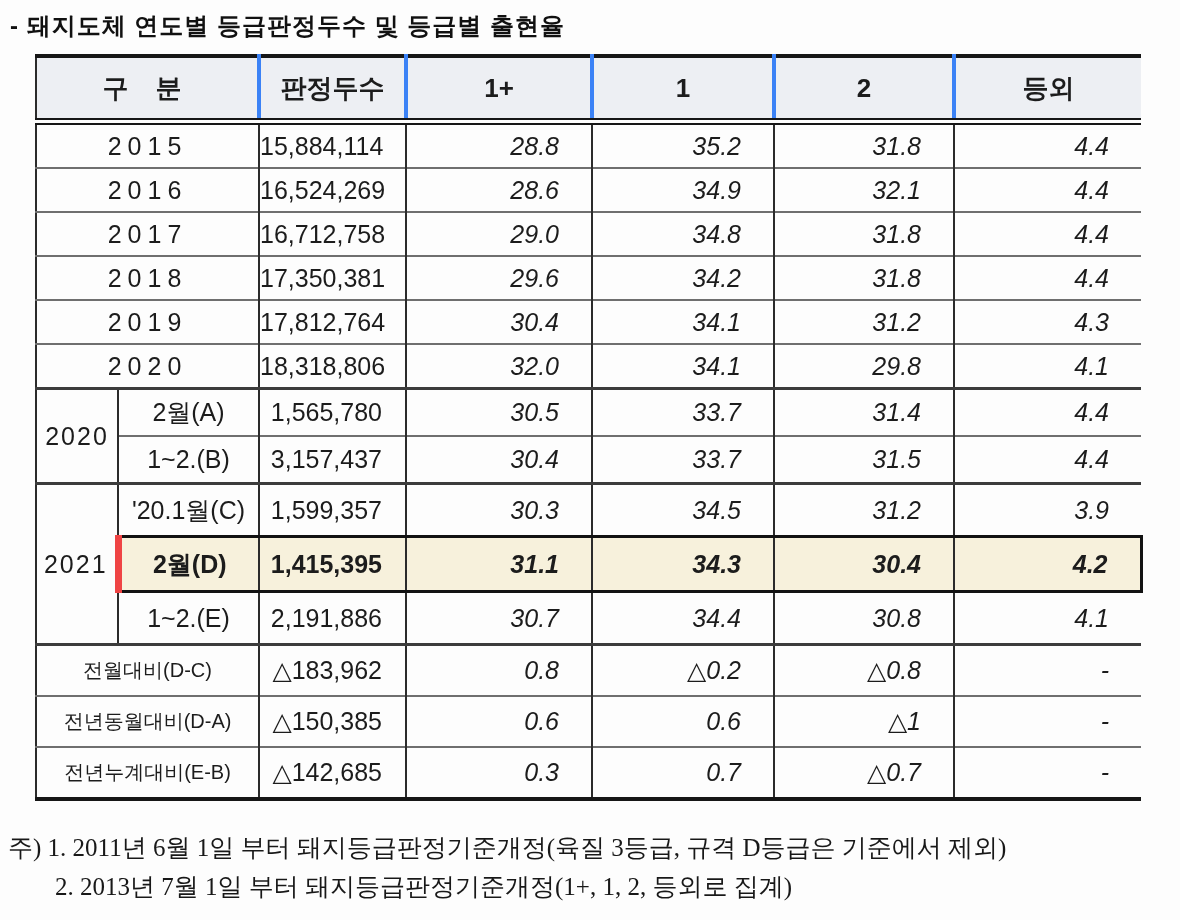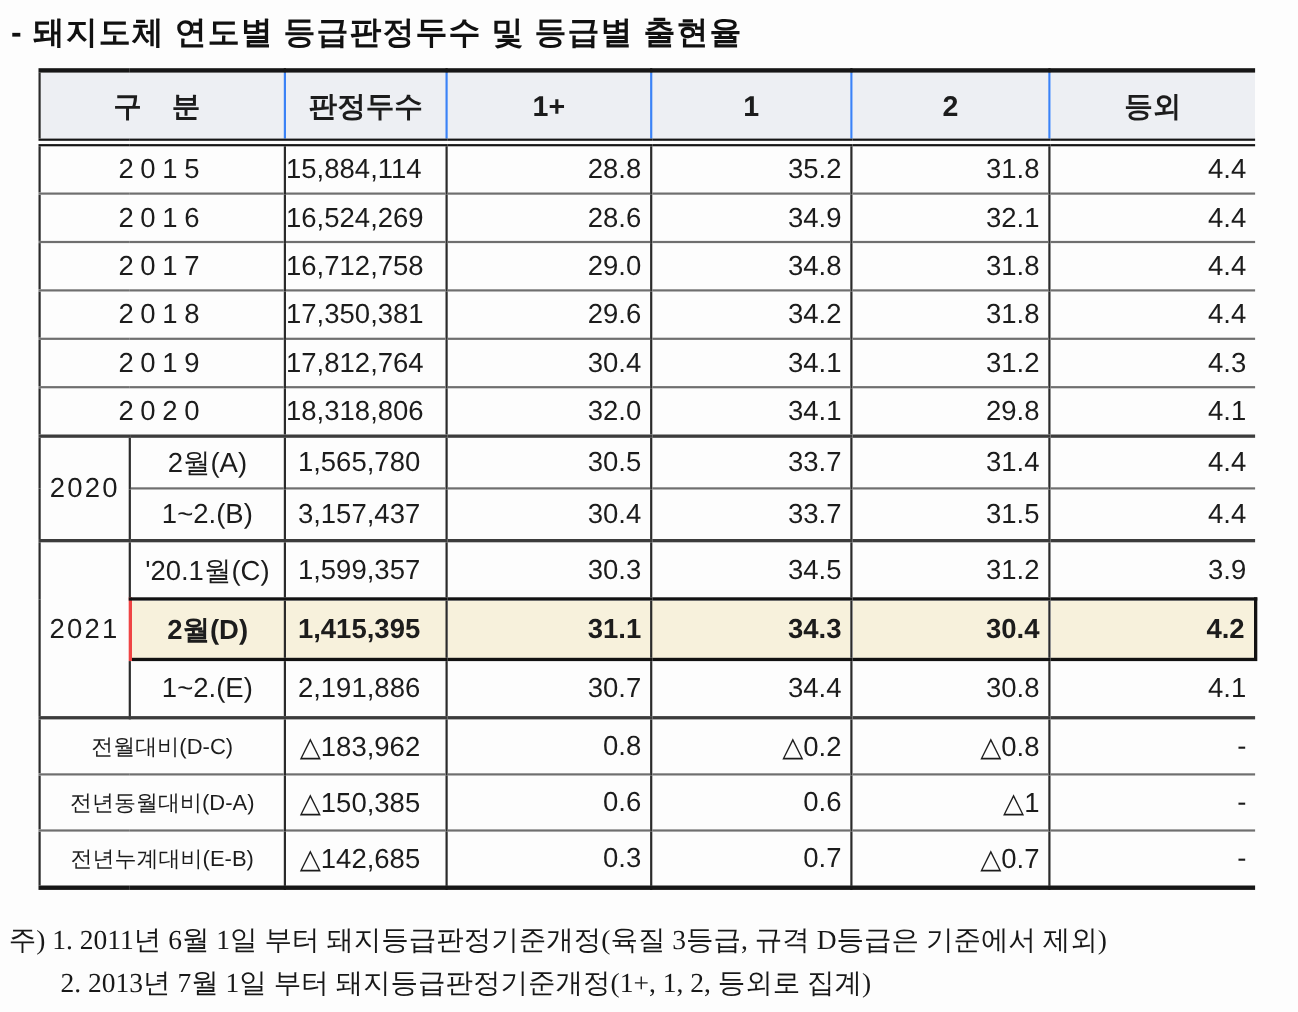--- a/index.html
+++ b/index.html
@@ -5,21 +5,21 @@
   html, body { margin:0; padding:0; }
   body {
     width:1180px; height:920px; overflow:hidden;
     background:#fdfdfd; color:#1c1c1c;
     font-family:"Liberation Sans", "DejaVu Sans", sans-serif;
   }
   .page { position:relative; width:1180px; height:920px; }
 
   .doc-title {
     margin:10px 0 0 10px;
-    font-size:29px; font-weight:bold; letter-spacing:1px;
+    font-size:24px; font-weight:bold; letter-spacing:1px;
     color:#111; white-space:nowrap;
   }
   .unit-label {
     width:1138px; text-align:right;
     margin-top:16px; font-size:21px; color:#222;
   }
 
   table.grade-table {
     margin:12px 0 0 35px;
     width:1105px; table-layout:fixed;
@@ -30,46 +30,46 @@
   }
   col.w-year{width:82px;} col.w-sub{width:141px;} col.w-count{width:147px;}
   col.w-g1p{width:186px;} col.w-g1{width:182px;} col.w-g2{width:180px;} col.w-out{width:187px;}
 
   th, td { padding:0; overflow:hidden; white-space:nowrap; }
 
   thead th {
     height:60px; background:#edeff3;
     font-size:26px; font-weight:bold; text-align:center;
     border-bottom:7px double #161616;
-    border-left:2px solid #3b82f6;
+    border-left:4px solid #3b82f6;
   }
   thead th:first-child { border-left:none; letter-spacing:10px; }
 
   tbody td { border-top:2px solid #6f6f6f; font-size:25px; }
   .v { border-left:2px solid #2b2b2b; }
 
   .r-year td { height:42px; }
   .r-sub  td { height:45px; }
   .r-sub2 td { height:50px; }
   .r-cmp  td { height:49px; }
 
   .c-label { text-align:center; letter-spacing:6px; }
   .r-cmp .c-label { letter-spacing:0; font-size:20px; }
   .c-year { text-align:center; letter-spacing:2px; font-size:25px; }
   .c-sub  { text-align:center; }
-  .c-num  { text-align:right; padding-right:8px; }
+  .c-num  { text-align:right; padding-right:32px;font-style:italic; }
   .c-count{ text-align:right; padding-right:23px; }
 
   tr.sep-strong td { border-top:3px solid #3c3c3c; }
 
   tr.hl td {
     background:#f7f1dc; font-weight:bold;
     border-top:3px solid #121212; height:52px;
   }
-  tr.hl td:first-child { border-left:3px solid #ef4444; }
+  tr.hl td:first-child { border-left:7px solid #ef4444; }
   tr.hl td:last-child  { border-right:3px solid #121212; }
   tr.hl-after td { border-top:3px solid #121212; }
 
   .notes {
     margin:28px 0 0 8px;
     font-family:"Liberation Serif", "DejaVu Serif", serif;
     font-size:25px; color:#181818; line-height:1.55;
   }
   .notes .note-line-2 { padding-left:47px; }
 </style>

